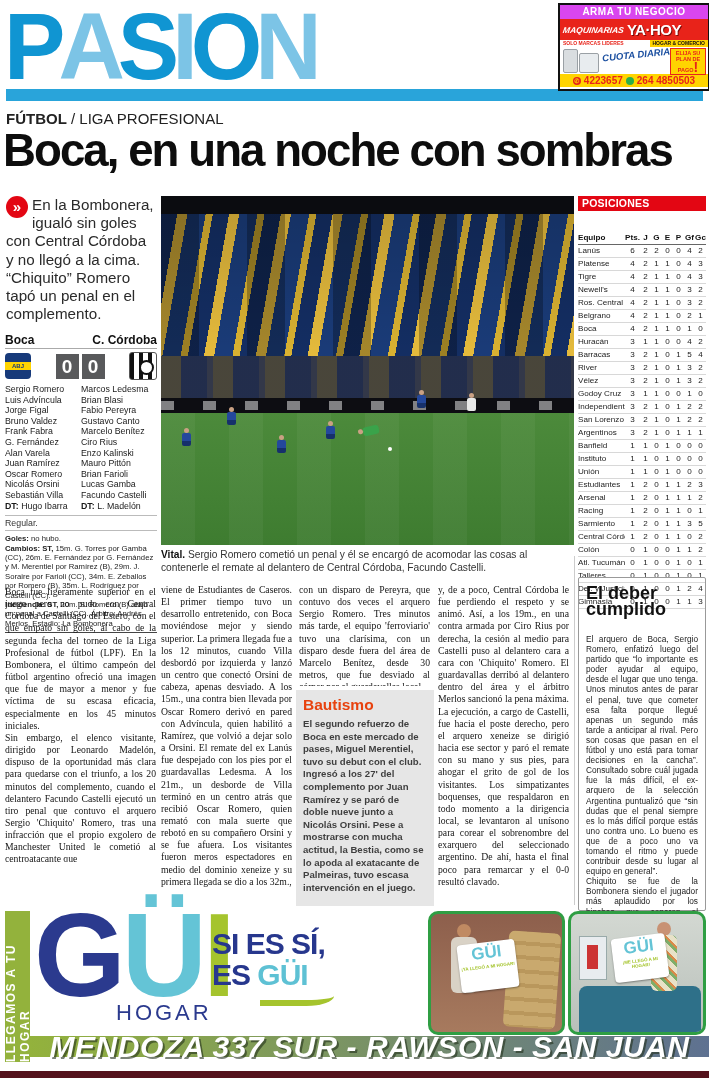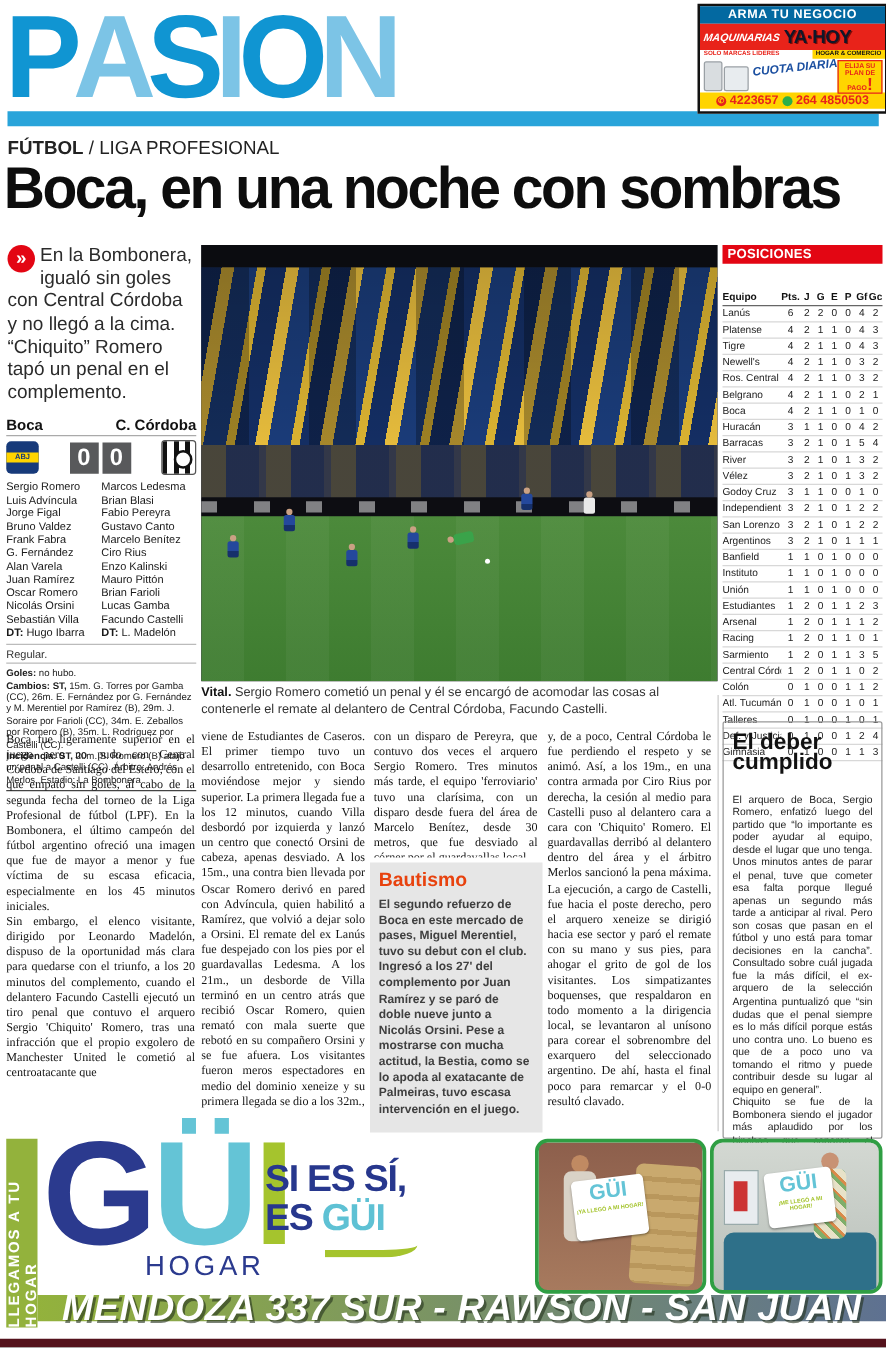--- a/index.html
+++ b/index.html
@@ -18,24 +18,24 @@
   #logo .logo-ch:nth-of-type(5){color:#1095d2;}
   #logo .logo-ch:nth-of-type(6){color:#7cc4e6;}
   #logo-bar{left:6px;top:89px;width:697px;height:12px;background:#29a4da;}
   #pageinfo{left:456px;top:30px;width:116px;font-size:9.5px;color:#222;}
   #pageinfo .num{font-size:13px;font-weight:bold;}
   #pageinfo hr{border:0;border-top:1px solid #999;margin:2px 0;}
   #pageinfo .paper{font-weight:bold;font-size:10.5px;}
 
   
   #topad{left:558px;top:3px;width:148px;height:84px;border:2px solid #111;background:#fff;font-weight:bold;}
-  #topad .bar1{background:#0369a1;color:#fff;text-align:center;font-size:10px;height:14px;line-height:14px;letter-spacing:.5px;}
+  #topad .bar1{background:#d946ef;color:#fff;text-align:center;font-size:10px;height:14px;line-height:14px;letter-spacing:.5px;}
   #topad .bar2{background:#e8231a;height:21px;display:flex;align-items:center;padding:0 3px;}
   #topad .bar2 .maq{color:#fff;font-style:italic;font-size:8.5px;transform:skewX(-8deg);}
-  #topad .bar2 .yahoy{color:#0f172a;font-size:15px;margin-left:3px;text-shadow:1px 1px 0 #7d0b06;letter-spacing:-.5px;}
+  #topad .bar2 .yahoy{color:#ffffff;font-size:15px;margin-left:3px;text-shadow:1px 1px 0 #7d0b06;letter-spacing:-.5px;}
   #topad .bar3{display:flex;height:7px;font-size:5px;line-height:7px;}
   #topad .bar3 .t1{color:#e8231a;flex:1;padding-left:3px;}
   #topad .bar3 .t2{background:#ffd400;color:#111;padding:0 3px;}
   #topad .mid{position:relative;height:27px;}
   #topad .appl{position:absolute;left:3px;top:2px;width:13px;height:22px;background:#d9dde0;border:1px solid #9aa0a5;border-radius:2px;}
   #topad .appl2{position:absolute;left:19px;top:6px;width:18px;height:18px;background:#e8ecef;border:1px solid #9aa0a5;border-radius:2px;}
   #topad .cuota{position:absolute;left:42px;top:3px;color:#1b4fa0;font-style:italic;font-size:9.5px;line-height:9px;transform:rotate(-6deg);}
   #topad .elija{position:absolute;right:2px;top:1px;width:34px;height:24px;background:#ffd400;border:1px solid #e8231a;
         color:#e8231a;font-size:5.5px;line-height:6px;text-align:center;padding-top:1px;}
   #topad .elija .bang{font-size:14px;color:#e8231a;line-height:10px;}

